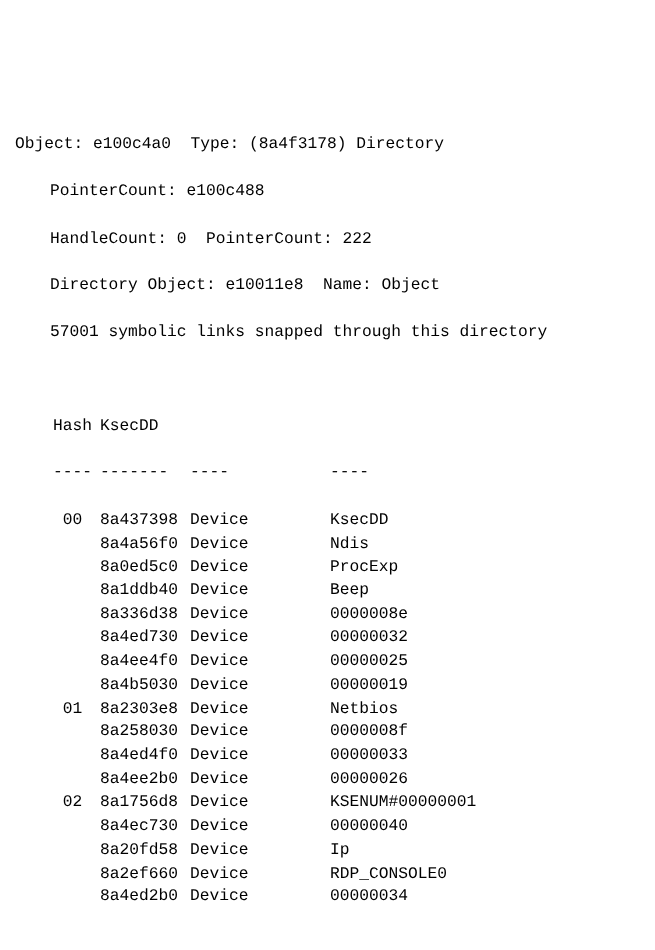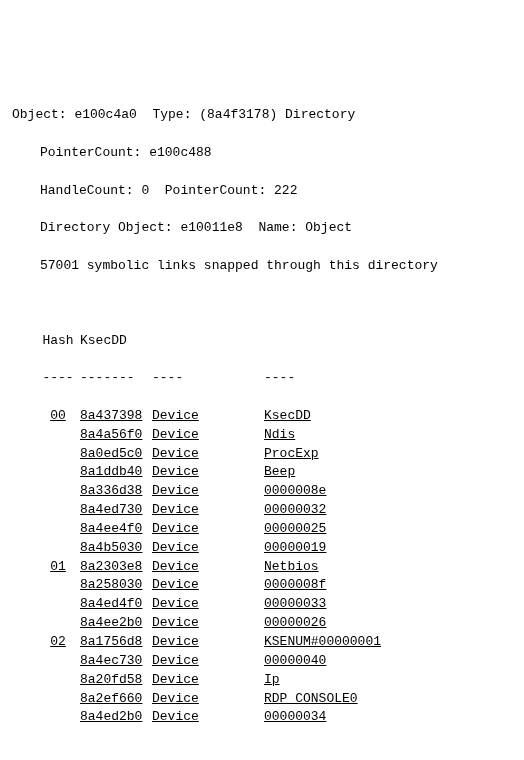--- a/index.html
+++ b/index.html
@@ -41,21 +41,20 @@
       width: 72px;
     }
     .col-type {
       width: 112px;
     }
     .col-name {
       flex: 1;
     }
     .table-row {
       display: flex;
-      text-decoration: underline;
     }
     .divider-row {
       display: flex;
     }
   </style>
 </head>
 <body>
 
 
 

